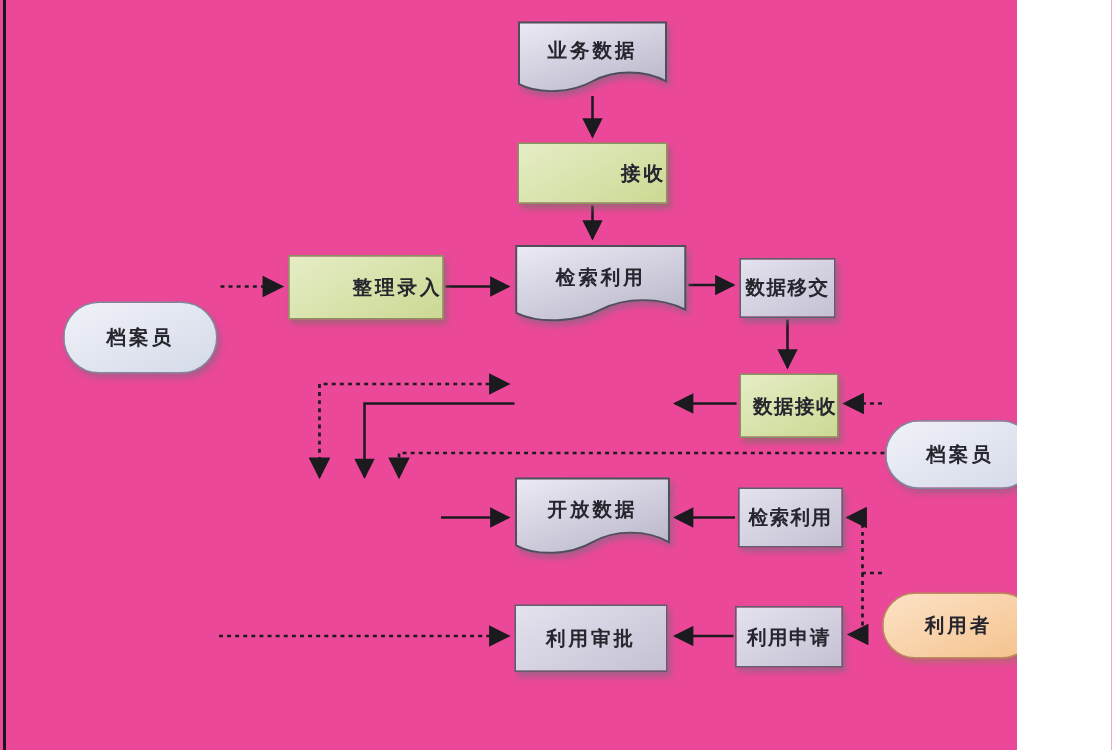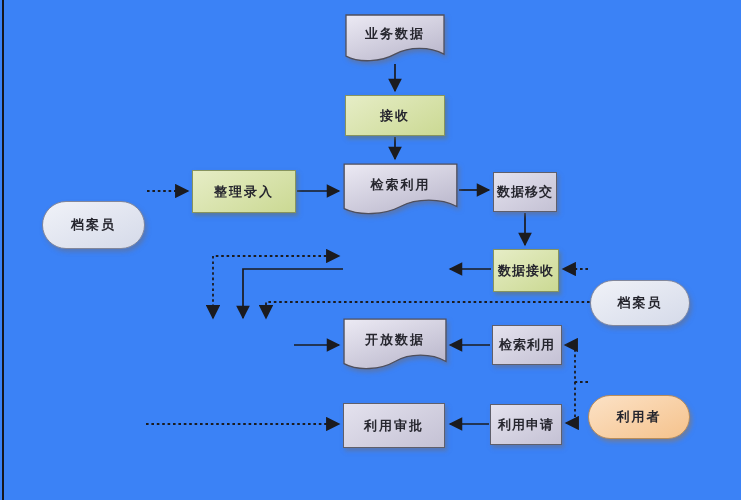--- a/index.html
+++ b/index.html
@@ -2,22 +2,22 @@
 <html><head>
 <meta charset="utf-8">
 <style>
   html,body{margin:0;padding:0;}
   body{
     font-family:"Liberation Serif","DejaVu Serif",serif;
     background:#ffffff;
   }
   .canvas{
     position:relative;
-    width:741px;height:500px;
-    background:#3b82f6;
+    width:678px;height:500px;
+    background:#ec4899;
     overflow:hidden;
   }
   .edge-frame{
     position:absolute;left:2px;top:0;width:2px;height:500px;
     background:#16161c;
   }
   .wires{
     position:absolute;left:0;top:0;width:741px;height:500px;
     z-index:1;
   }
@@ -31,20 +31,21 @@
   }
   .rect{
     background:linear-gradient(150deg,#e4e2ee 0%,#c4c1d4 100%);
     border:1px solid #5f5f6b;
     box-shadow:2px 3px 4px rgba(110,110,125,.55);
   }
   .green{
     background:linear-gradient(150deg,#e6edc6 0%,#cbd993 100%);
     border:1px solid #87945e;
     box-shadow:2px 3px 4px rgba(110,115,95,.55);
+    justify-content:flex-end;
   }
   .stadium{
     background:linear-gradient(155deg,#f0f2f8 0%,#d5dae9 100%);
     border:1.6px solid #82879b;
     border-radius:24px;
     box-shadow:2px 3px 4px rgba(110,110,125,.5);
     margin-top:34px;
   }
   .orange{
     background:linear-gradient(155deg,#fce2c6 0%,#f5c28c 100%);

